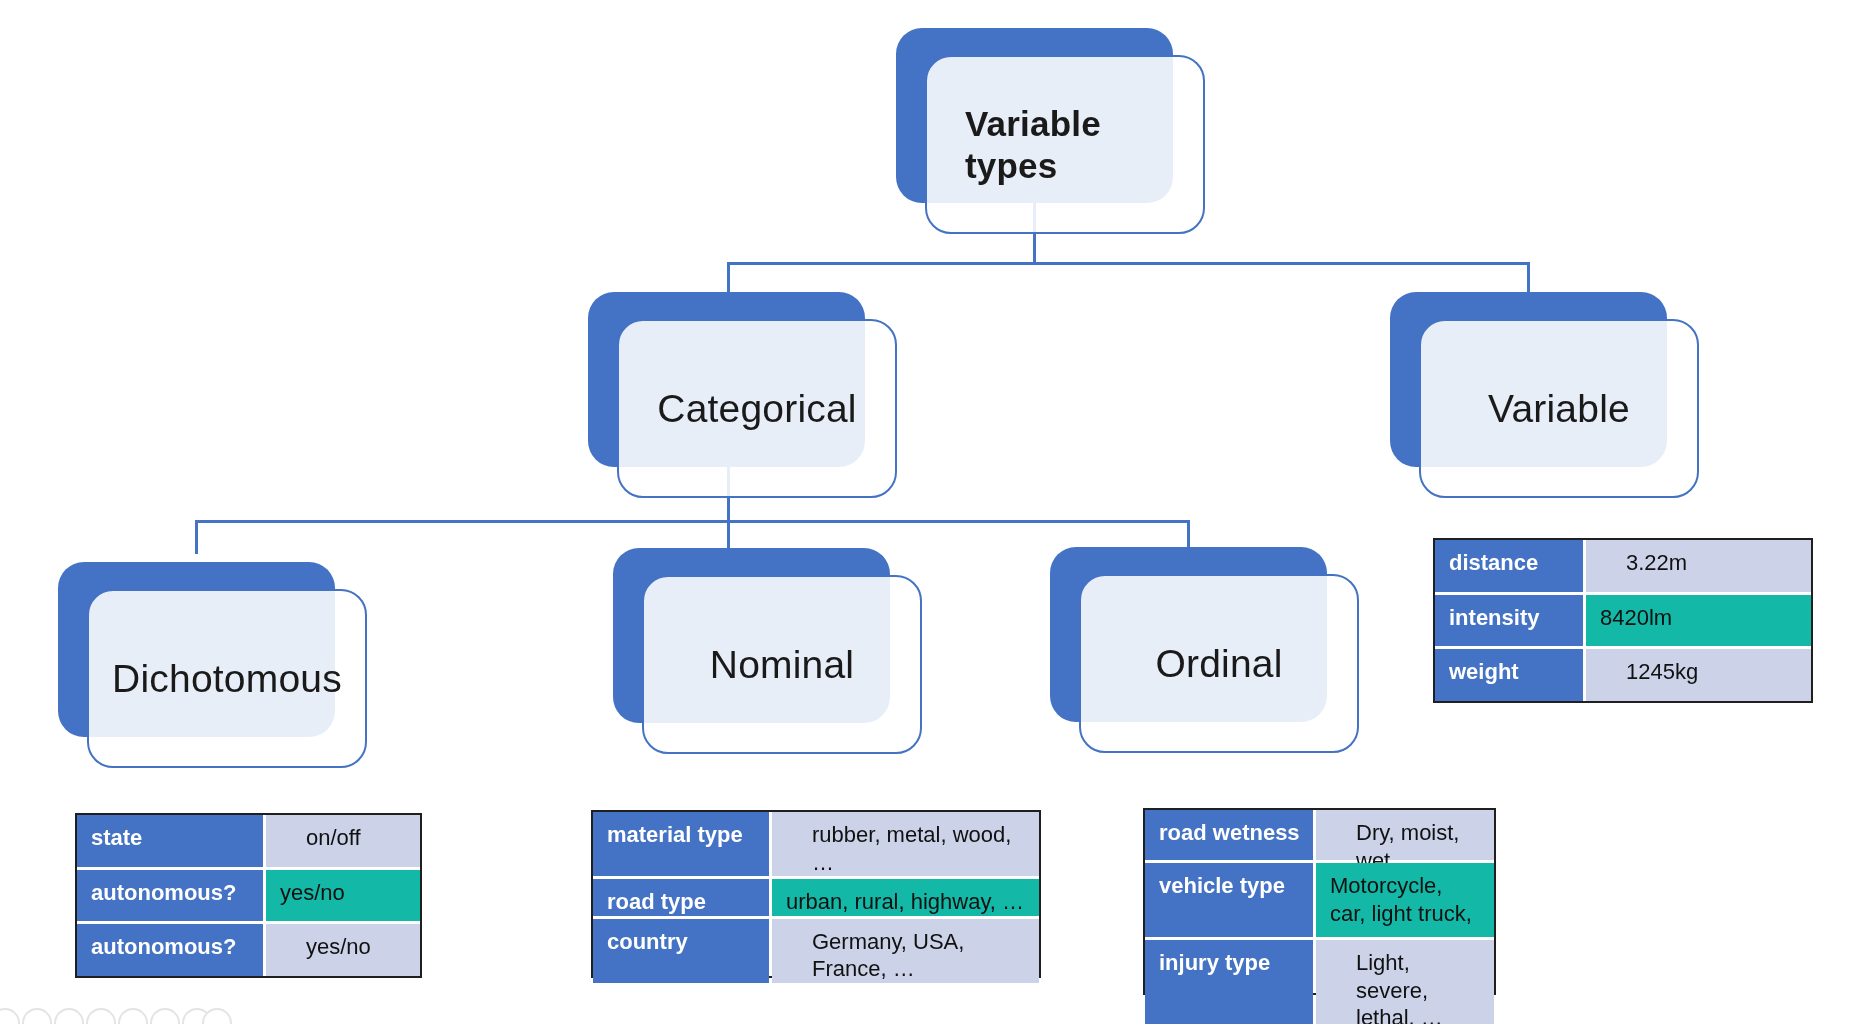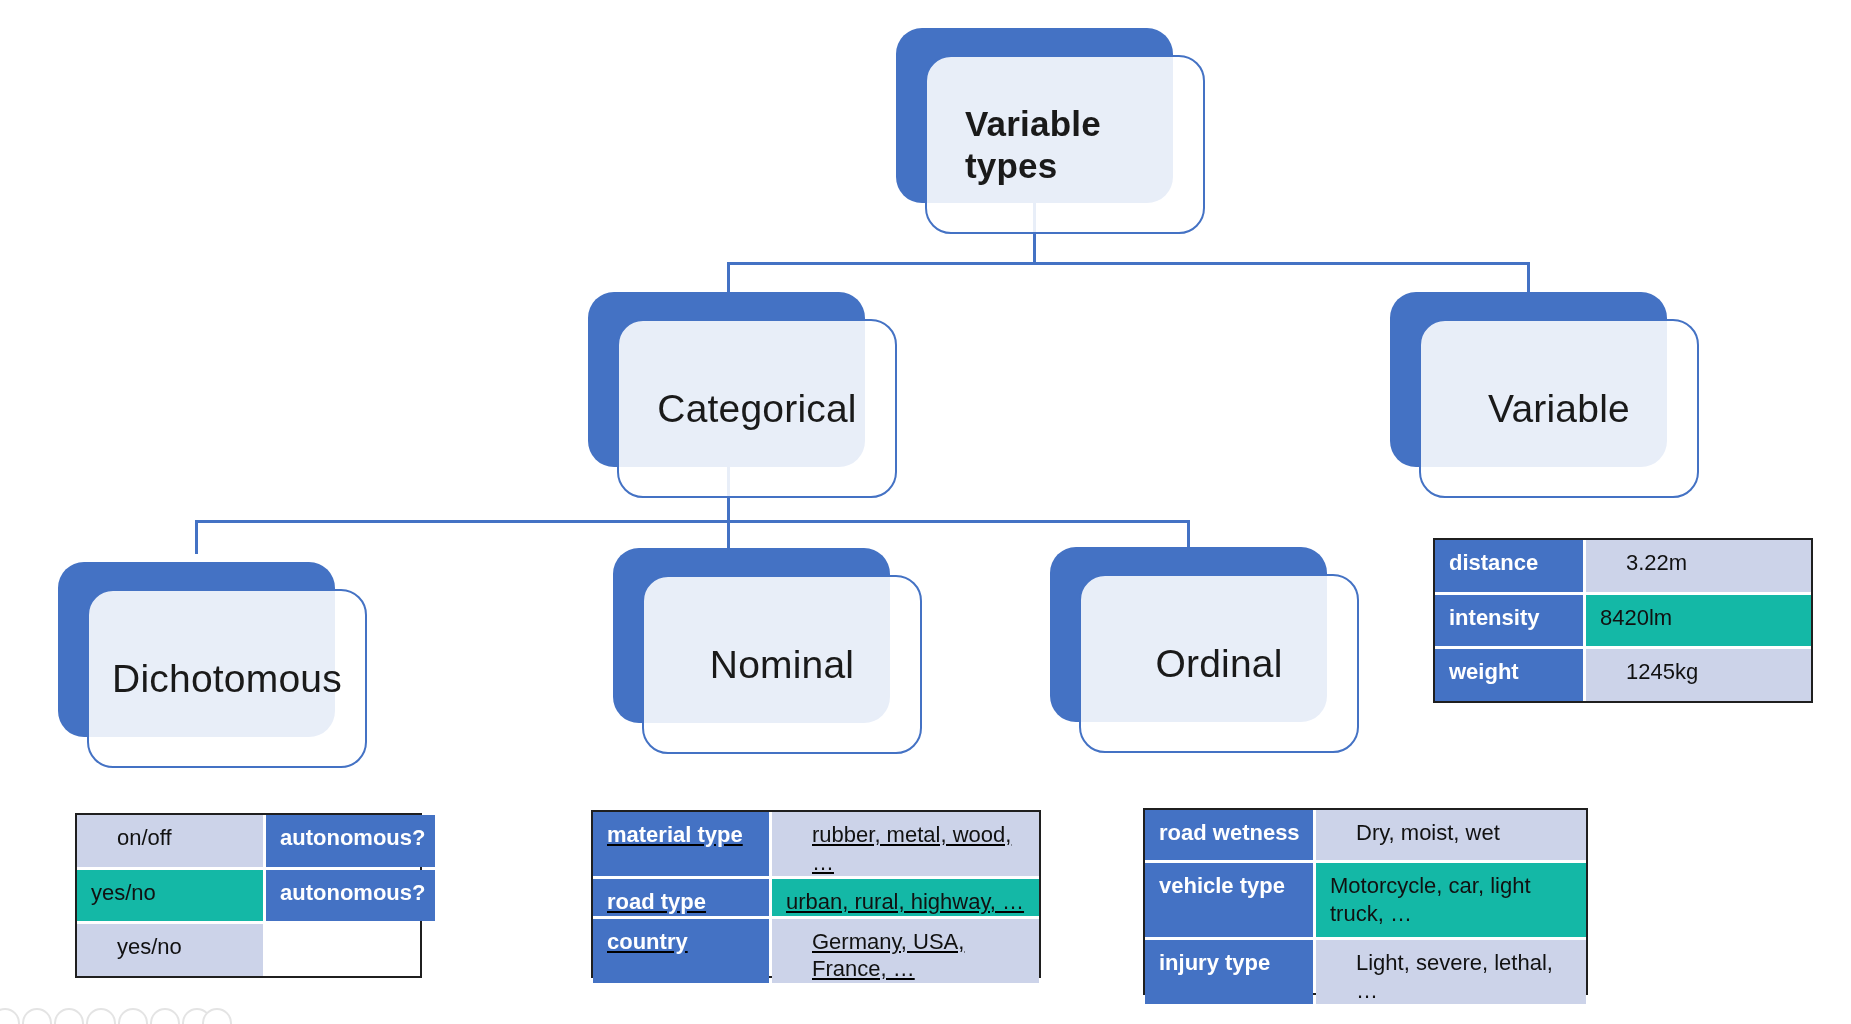--- a/index.html
+++ b/index.html
@@ -41,22 +41,22 @@
     font-size:22px;line-height:1.25;
   }
   .xtable .lab{background:#4472c4;color:#ffffff;font-weight:bold;}
   .xtable .val{color:#111111;}
   .xtable .band-dark{background:#ccd3e9;padding-left:40px;}
   .xtable .band-light{background:#14b8a6;}
 
   #t-dichotomous{left:75px;top:813px;width:347px;height:165px;
     grid-template-columns:186px 1fr;grid-template-rows:1fr 1fr 1fr;}
   #t-nominal{left:591px;top:810px;width:450px;height:168px;
-    grid-template-columns:176px 1fr;grid-template-rows:1fr 1fr 1fr;text-decoration:underline;}
-  #t-ordinal{left:1143px;top:808px;width:445px;height:187px;
+    grid-template-columns:176px 1fr;grid-template-rows:1fr 1fr 1fr;}
+  #t-ordinal{left:1143px;top:808px;width:353px;height:187px;
     grid-template-columns:168px 1fr;grid-template-rows:50px 74px 1fr;}
   #t-continuos{left:1433px;top:538px;width:380px;height:165px;
     grid-template-columns:148px 1fr;grid-template-rows:1fr 1fr 1fr;}
 
   
   .ph-circle{
     position:absolute;top:1008px;width:26px;height:26px;border-radius:50%;
     border:2px solid #e4e4e4;background:#fff;z-index:0;
   }
 </style>
@@ -110,20 +110,21 @@
   </div>
 
   <div class="node" style="left:1050px;top:547px;">
     <div class="back"></div>
     <div class="front">
       <span class="label">Ordinal</span>
     </div>
   </div>
 
   <div class="xtable" id="t-dichotomous">
+    <div class="cell lab">state</div>
     <div class="cell val band-dark">on/off</div>
     <div class="cell lab">autonomous?</div>
     <div class="cell val band-light">yes/no</div>
     <div class="cell lab">autonomous?</div>
     <div class="cell val band-dark">yes/no</div>
   </div>
 
   <div class="xtable" id="t-nominal">
     <div class="cell lab">material type</div>
     <div class="cell val band-dark">rubber, metal, wood, …</div>

